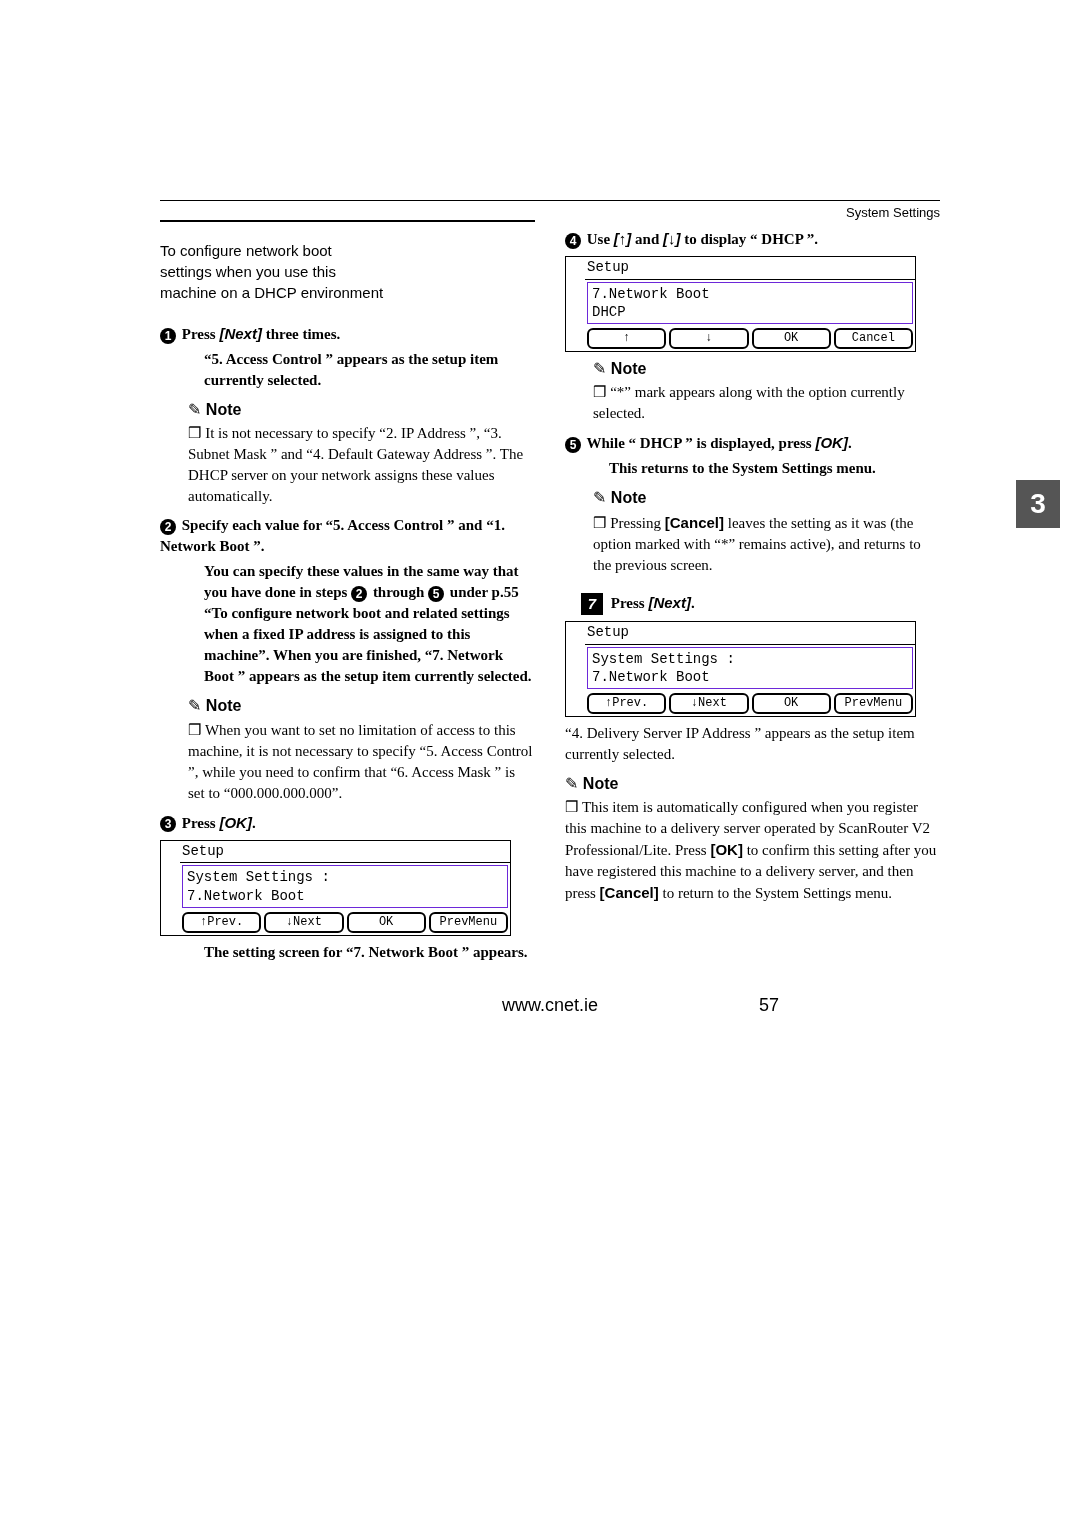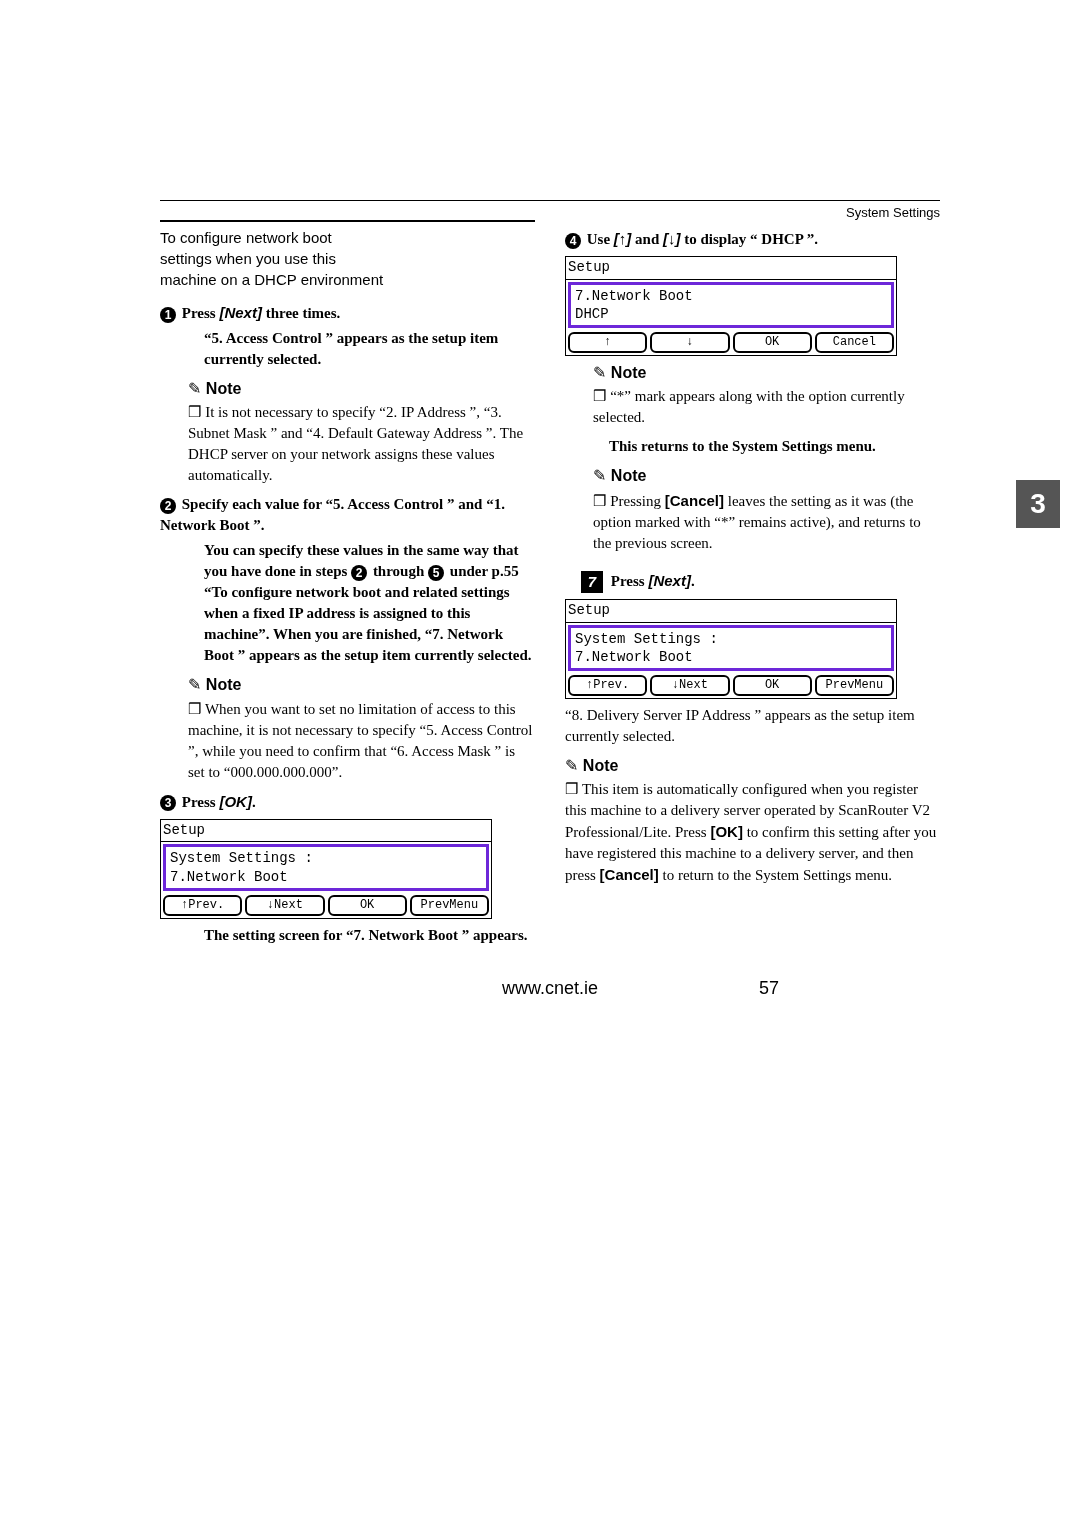--- a/index.html
+++ b/index.html
@@ -27,25 +27,25 @@
     display: flex;
     gap: 30px;
   }
   .col {
     flex: 1;
     font-size: 15px;
     line-height: 1.4;
   }
   .section-title-box {
     border-top: 2px solid #000;
-    padding-top: 5px;
+    padding-top: 18px;
     font-family: Verdana, Arial, sans-serif;
     font-size: 15px;
     line-height: 1.4;
-    margin-bottom: 12px;
+    margin-bottom: 20px;
   }
   .circled {
     display: inline-block;
     width: 16px;
     height: 16px;
     border-radius: 50%;
     background: #000;
     color: #fff;
     font-family: Arial, sans-serif;
     font-size: 12px;
@@ -94,28 +94,29 @@
   }
   .bullet::before {
     content: "❒ ";
   }
   .lcd {
     border: 1.5px solid #000;
     margin: 6px 0 6px 0px;
     font-family: 'Courier New', monospace;
     font-size: 14px;
     width: 330px;
+    padding-left: 19px;
   }
   .lcd-title {
     border-bottom: 1px solid #000;
     padding: 1px 2px;
     background: #fff;
   }
   .lcd-inner {
-    border: 3px solid #6d28d9;
+    border: 1px solid #6d28d9;
     margin: 2px;
     padding: 2px 4px;
     line-height: 1.3;
   }
   .lcd-buttons {
     display: flex;
     gap: 3px;
     padding: 2px;
   }
   .lcd-btn {
@@ -228,20 +229,24 @@
           <div class="lcd-btn">↑</div>
           <div class="lcd-btn">↓</div>
           <div class="lcd-btn">OK</div>
           <div class="lcd-btn">Cancel</div>
         </div>
       </div>
 
       <div class="note-head">Note</div>
       <div class="note-body bullet">“*” mark appears along with the option currently selected.</div>
 
+      <div class="step-head">
+        <span class="circled">5</span>
+        <span class="serif-b">While “ DHCP ” is displayed, press </span><span class="sans-bi">[OK]</span><span class="serif-b">.</span>
+      </div>
       <div class="step-body">This returns to the System Settings menu.</div>
       <div class="note-head">Note</div>
       <div class="note-body">
         <span class="bullet">Pressing </span><span class="sans-b">[Cancel]</span><span> leaves the setting as it was (the option marked with “*” remains active), and returns to the previous screen.</span>
       </div>
 
       <div class="step-head" style="margin-top:16px;margin-left:16px;">
         <span class="big-step">7</span>
         <span class="serif-b">Press </span><span class="sans-bi">[Next]</span><span class="serif-b">.</span>
       </div>
@@ -253,21 +258,21 @@
           <div> 7.Network Boot</div>
         </div>
         <div class="lcd-buttons">
           <div class="lcd-btn">↑Prev.</div>
           <div class="lcd-btn">↓Next</div>
           <div class="lcd-btn">OK</div>
           <div class="lcd-btn">PrevMenu</div>
         </div>
       </div>
 
-      <div style="margin-bottom:8px;">“8. Delivery Server IP Address ” appears as the setup item currently selected.</div>
+      <div style="margin-bottom:8px;">“4. Delivery Server IP Address ” appears as the setup item currently selected.</div>
       <div class="note-head" style="margin-left:0;">Note</div>
       <div class="note-body" style="margin-left:0;">
         <span class="bullet">This item is automatically configured when you register this machine to a delivery server operated by ScanRouter V2 Professional/Lite. Press </span><span class="sans-b">[OK]</span><span> to confirm this setting after you have registered this machine to a delivery server, and then press </span><span class="sans-b">[Cancel]</span><span> to return to the System Settings menu.</span>
       </div>
     </div>
   </div>
 
   <div class="footer">
     <div style="flex:1;"></div>
     <div>www.cnet.ie</div>

